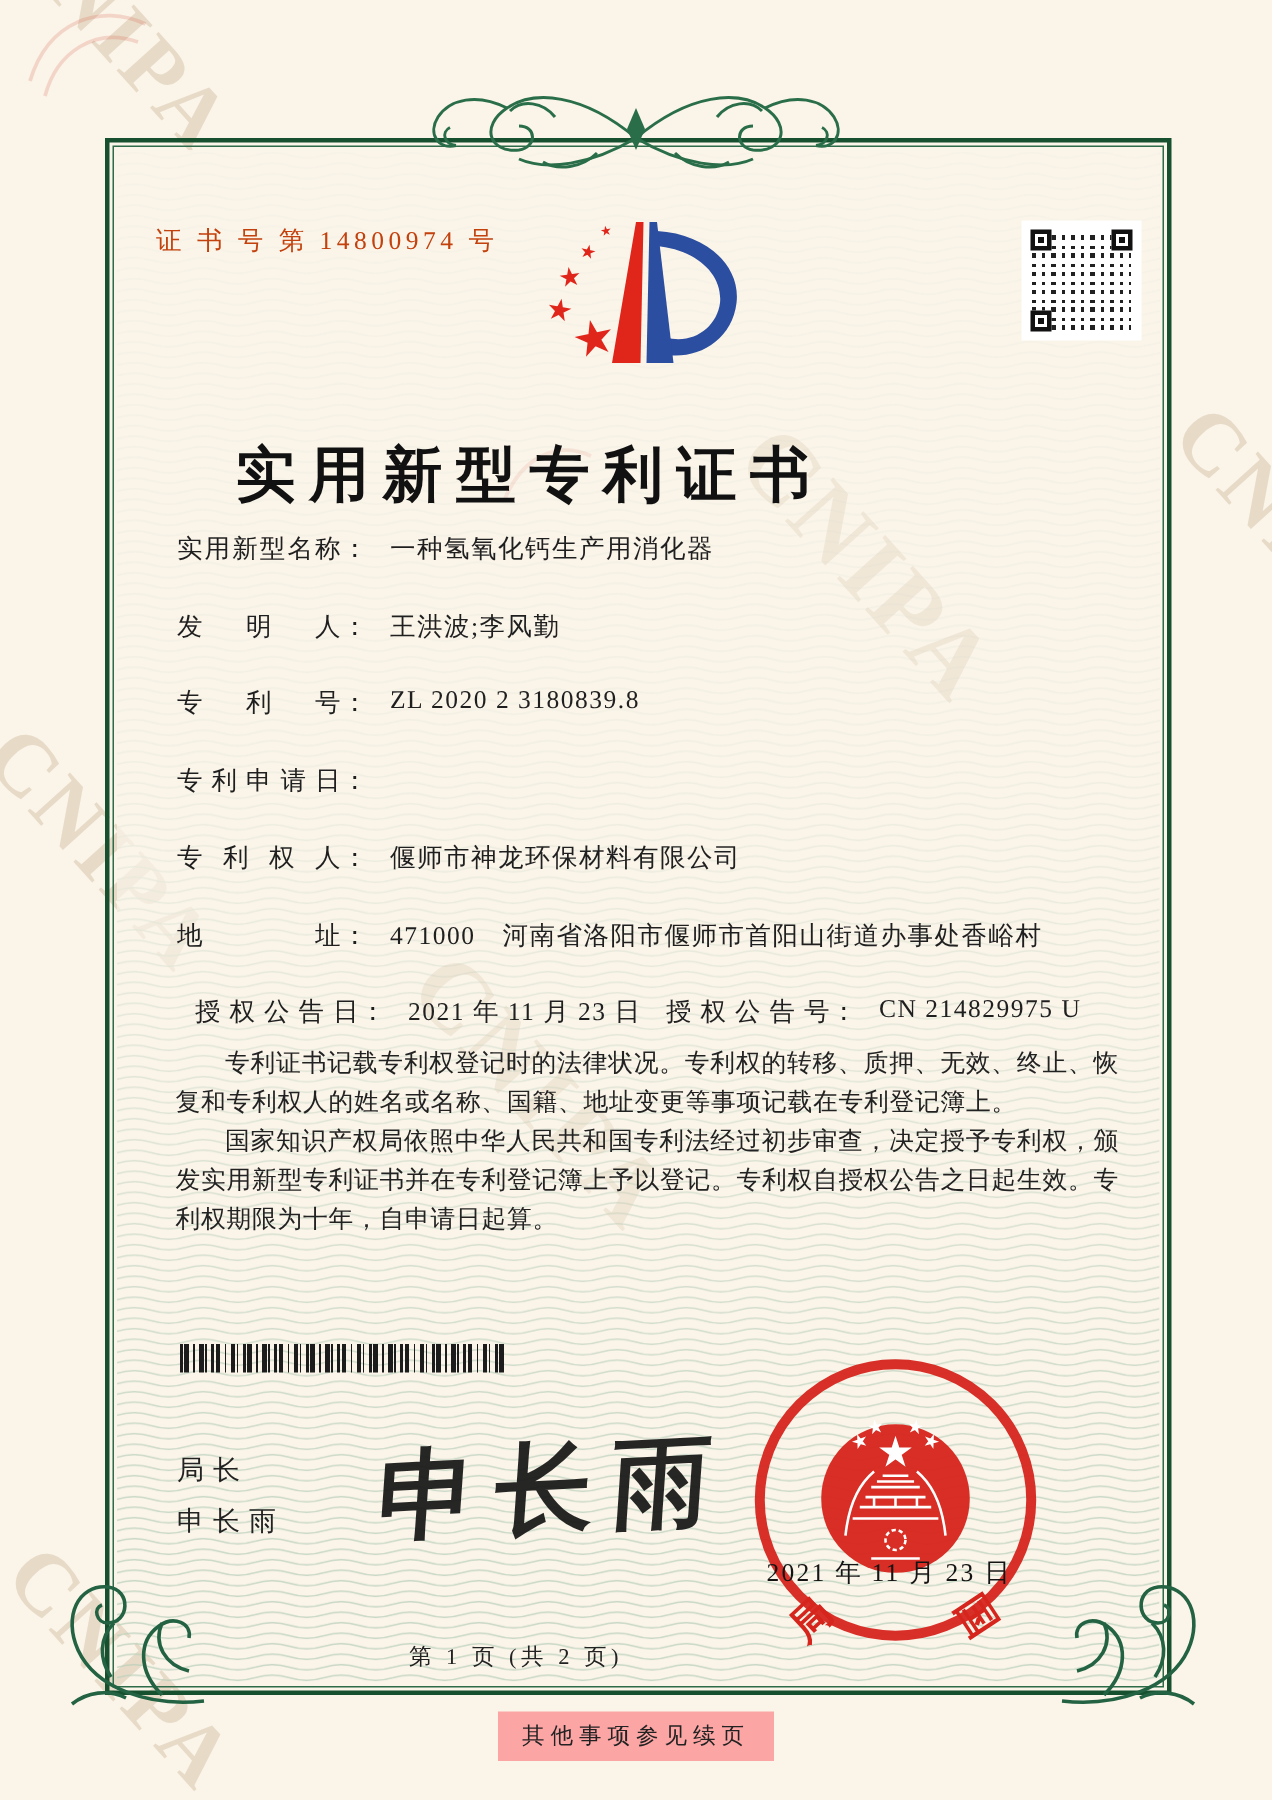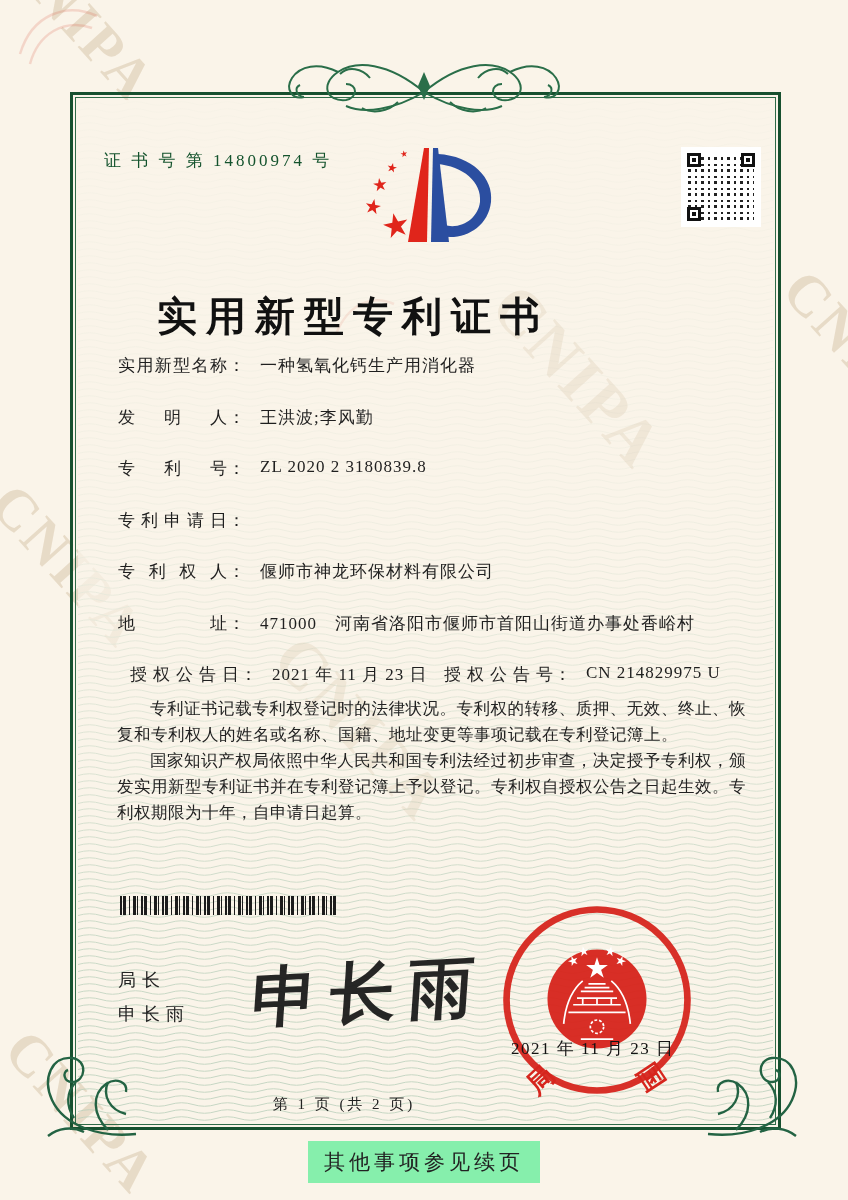--- a/index.html
+++ b/index.html
@@ -35,21 +35,21 @@
       rgba(250,244,233,.5) 60%, rgba(250,244,233,.12) 80%,
       rgba(250,244,233,0) 94%);
   }
   
   .ornament{ position:absolute; z-index:4; }
   .orn-top{ left:258px; top:56px; }
   .orn-bl{ left:38px; top:1048px; }
   .orn-br{ left:702px; top:1048px; transform:scaleX(-1); }
   
   .blk{ position:absolute; z-index:3; }
-  .cert-no{ left:104px; top:149px; font-size:17px; letter-spacing:3px; color:#14532d; }
+  .cert-no{ left:104px; top:149px; font-size:17px; letter-spacing:3px; color:#c2410c; }
   
   .qr{ left:681px; top:147px; width:66px; height:66px; background:#fff; padding:7px; }
   .qr-inner{
     position:relative; width:100%; height:100%;
     background-image:
       repeating-linear-gradient(0deg,#111 0 3px,#fff 3px 6px,#111 6px 8px,#fff 8px 12px),
       repeating-linear-gradient(90deg,#111 0 3px,#fff 3px 7px,#111 7px 9px,#fff 9px 13px);
     background-blend-mode:screen;
   }
   .finder{ position:absolute; width:14px; height:14px; border:3px solid #111; background:#fff; box-sizing:border-box;}
@@ -98,21 +98,21 @@
   }
   
   .seal{ left:497px; top:900px; }
   .seal-date{
     left:511px; top:1037px; font-size:17px; letter-spacing:1.5px; color:#141414; z-index:3;
   }
   
   .page-num{ left:0; top:1095px; width:688px; text-align:center; font-size:15px; letter-spacing:3px; color:#222; }
   .bottom-note{
     left:50%; top:1141px; transform:translateX(-50%);
-    background:#86efac; padding:7px 16px; font-size:21px; letter-spacing:4px; color:#222;
+    background:#fca5a5; padding:7px 16px; font-size:15px; letter-spacing:4px; color:#222;
   }
 </style>
 </head>
 <body>
 
 <div class="page">
 
   <svg width="0" height="0" style="position:absolute" aria-hidden="true">
     <defs>
       <path id="star" d="M0,-1 L0.5878,0.809 L-0.9511,-0.309 L0.9511,-0.309 L-0.5878,0.809 Z"></path>

